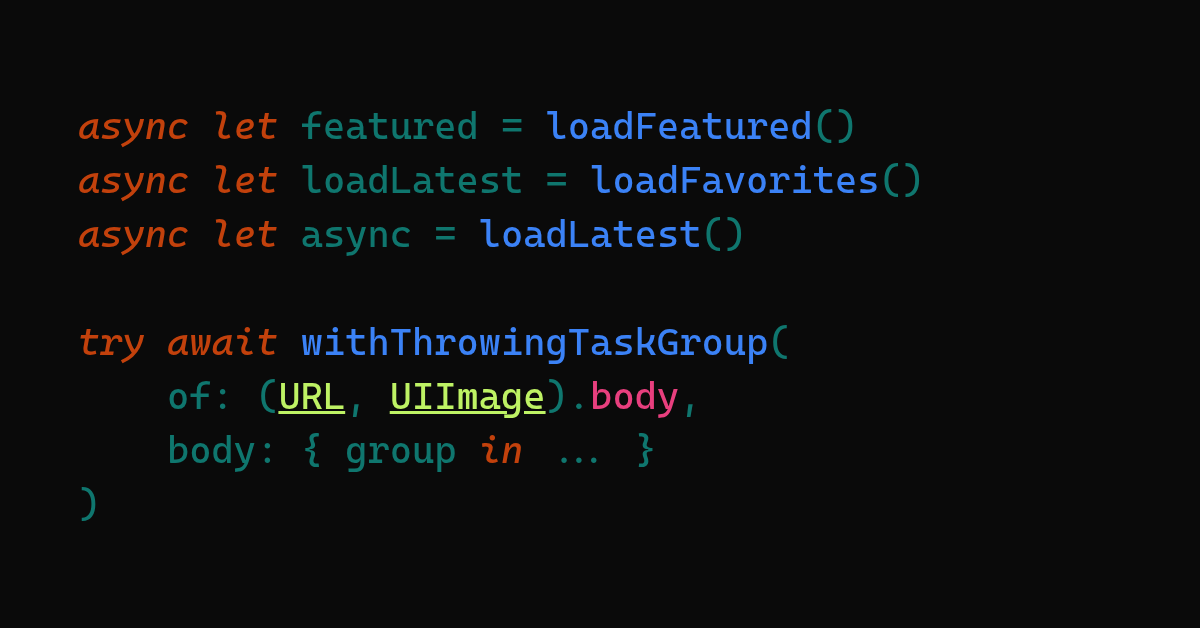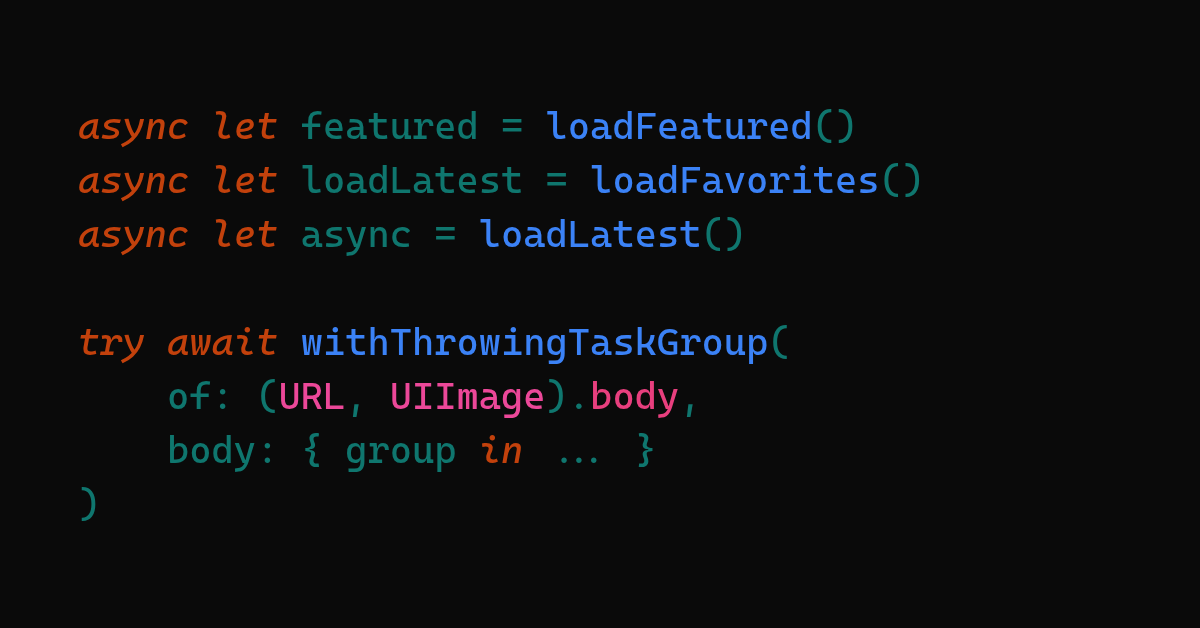--- a/index.html
+++ b/index.html
@@ -16,21 +16,21 @@
       line-height: 1.42;
       padding: 100px 78px;
       overflow: hidden;
     }
     pre {
       font-family: inherit;
       white-space: pre;
     }
     .tok-keyword { color: #c2410c; font-style: italic; } 
     .tok-fn      { color: #3b82f6; } 
-    .tok-type    { color: #ec4899; } 
+    .tok-type    { color: #bef264; text-decoration: underline; } 
     .tok-self    { color: #e83f7e; } 
     .tok-plain   { color: #0f766e; } 
   </style>
 </head>
 <body>
 
 <pre><span class="tok-keyword">async</span> <span class="tok-keyword">let</span> <span class="tok-plain">featured</span> <span class="tok-plain">=</span> <span class="tok-fn">loadFeatured</span><span class="tok-plain">()</span>
 <span class="tok-keyword">async</span> <span class="tok-keyword">let</span> <span class="tok-plain">loadLatest</span> <span class="tok-plain">=</span> <span class="tok-fn">loadFavorites</span><span class="tok-plain">()</span>
 <span class="tok-keyword">async</span> <span class="tok-keyword">let</span> <span class="tok-plain">async</span> <span class="tok-plain">=</span> <span class="tok-fn">loadLatest</span><span class="tok-plain">()</span>
 

